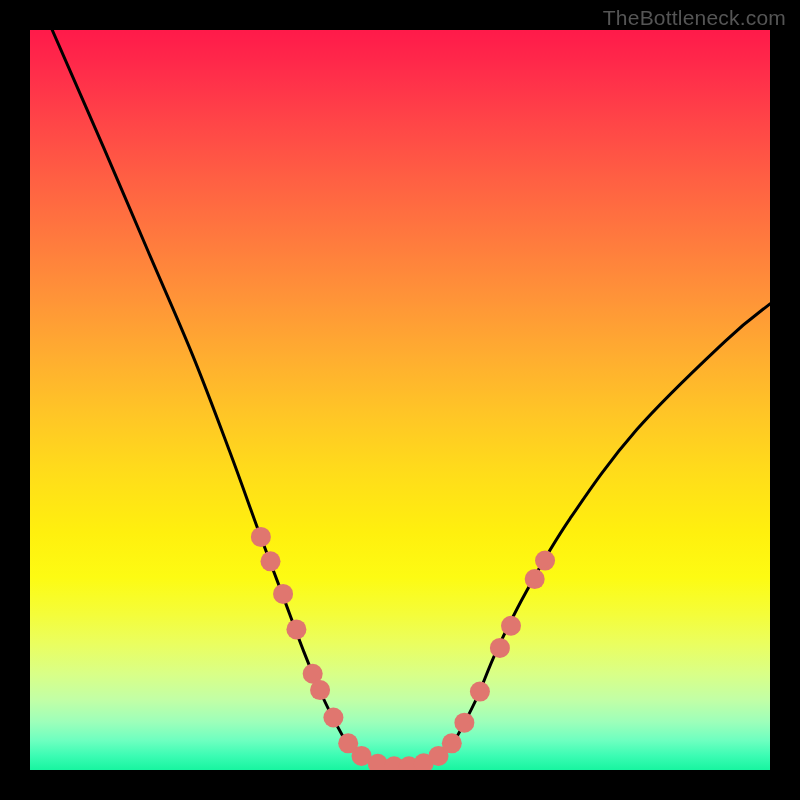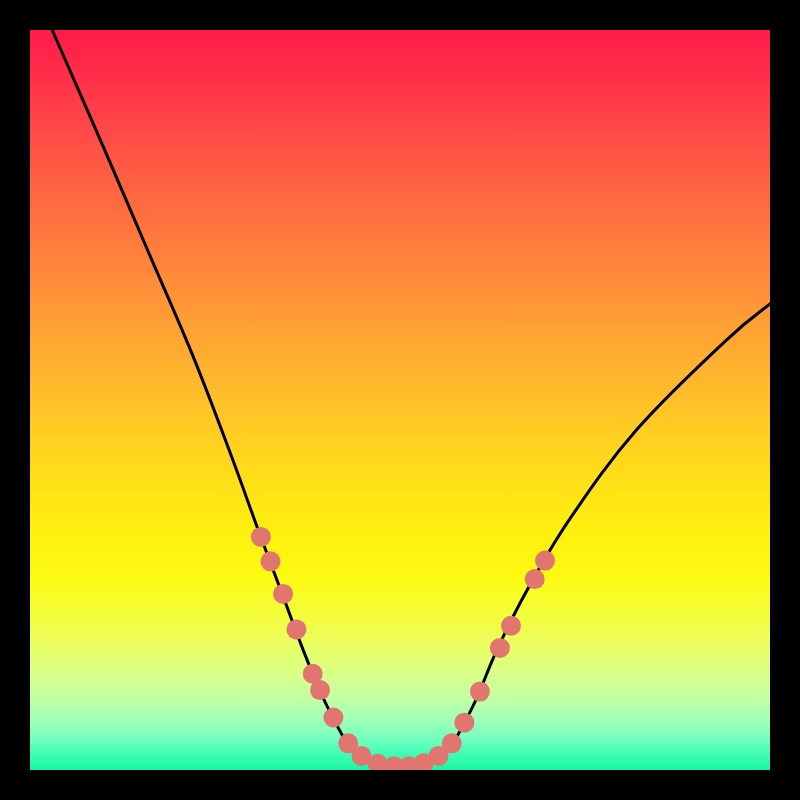--- a/index.html
+++ b/index.html
@@ -57,20 +57,21 @@
     position: absolute;
     inset: 0;
     width: 100%;
     height: 100%;
   }
 </style>
 </head>
 <body>
 
 <div class="outer">
+  <div class="watermark">TheBottleneck.com</div>
   <div class="plot">
     <div class="gradient"></div>
     <svg class="curves" viewBox="0 0 740 740" preserveAspectRatio="none">
       <g id="curve-group">
           <path d="M 22.20 0.00 C 31.52 21.31, 56.68 78.44, 74.00 118.40 C 91.32 158.36, 102.42 184.70, 118.40 222.00 C 134.38 259.30, 148.15 289.64, 162.80 325.60 C 177.45 361.56, 187.81 389.83, 199.80 421.80 C 211.79 453.77, 220.08 477.89, 229.40 503.20 C 238.72 528.51, 243.61 541.09, 251.60 562.40 C 259.59 583.71, 266.47 602.95, 273.80 621.60 C 281.13 640.25, 286.31 652.68, 292.30 666.00 C 298.29 679.32, 302.44 686.94, 307.10 695.60 C 311.76 704.26, 313.54 708.37, 318.20 714.10 C 322.86 719.83, 326.34 723.56, 333.00 727.42 C 339.66 731.28, 345.88 734.09, 355.20 735.56 C 364.52 737.03, 375.48 737.03, 384.80 735.56 C 394.12 734.09, 400.34 731.28, 407.00 727.42 C 413.66 723.56, 417.14 719.83, 421.80 714.10 C 426.46 708.37, 428.24 704.26, 432.90 695.60 C 437.56 686.94, 441.71 679.32, 447.70 666.00 C 453.69 652.68, 457.54 640.25, 466.20 621.60 C 474.86 602.95, 482.48 586.38, 495.80 562.40 C 509.12 538.42, 520.22 517.70, 540.20 488.40 C 560.18 459.10, 578.83 431.57, 606.80 399.60 C 634.77 367.63, 671.62 333.44, 695.60 310.80 C 719.58 288.16, 732.01 280.46, 740.00 273.80" fill="none" stroke="#000000" stroke-width="3" stroke-linecap="round" stroke-linejoin="round"></path>
         </g>
       <g id="marker-group">
           <circle cx="230.88" cy="506.90" r="10" fill="#e0766f"></circle>
           <circle cx="240.50" cy="531.32" r="10" fill="#e0766f"></circle>
           <circle cx="253.08" cy="563.88" r="10" fill="#e0766f"></circle>

